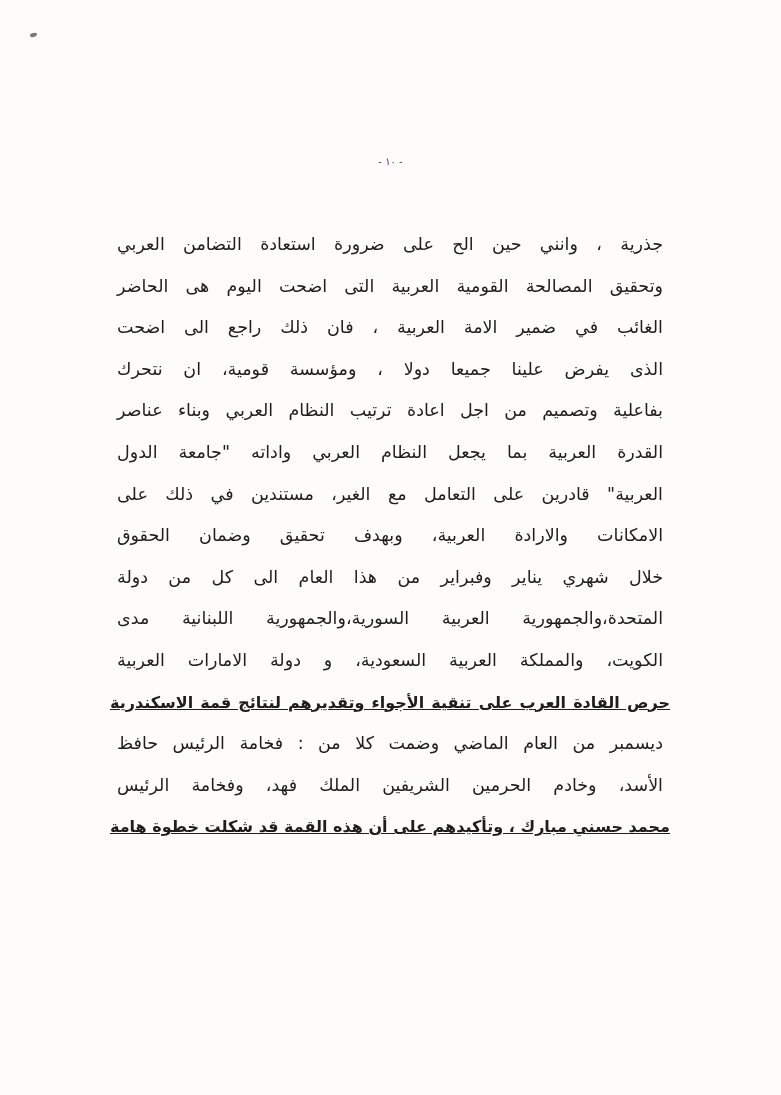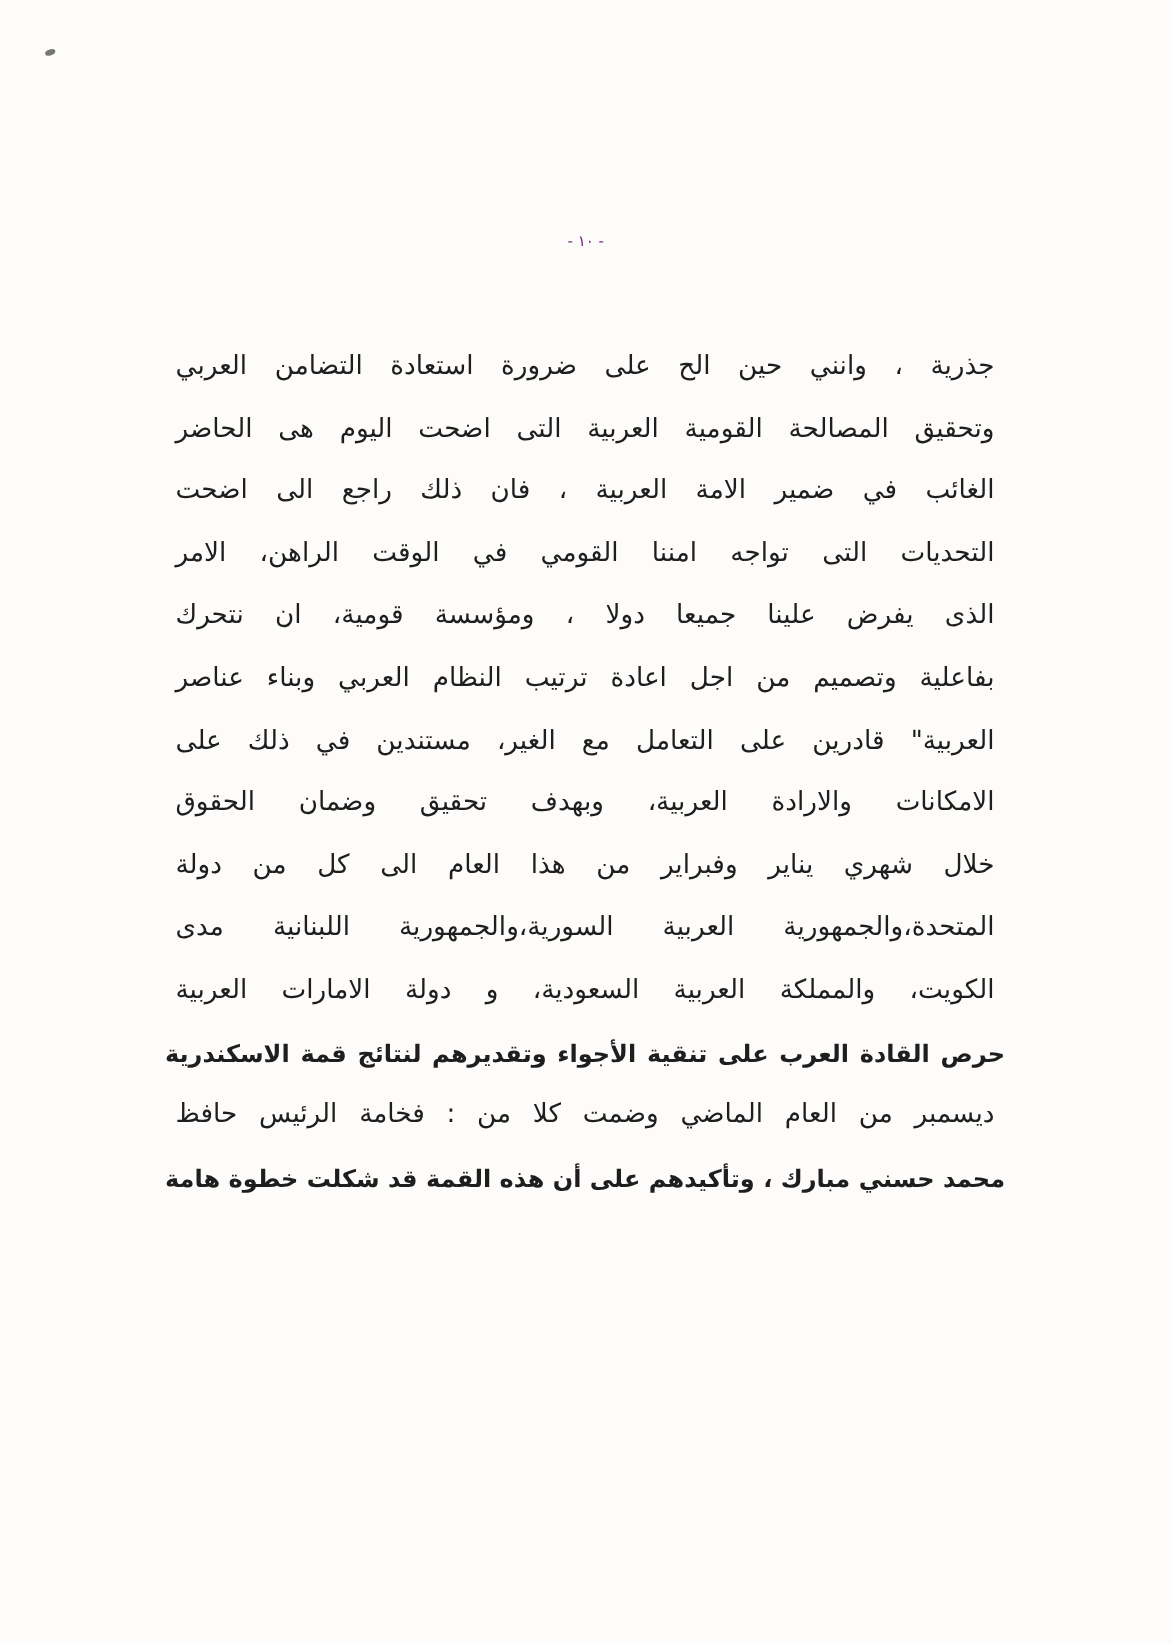--- a/index.html
+++ b/index.html
@@ -55,41 +55,43 @@
     text-align: justify;
     text-align-last: justify;
     -moz-text-align-last: justify;
     overflow: visible;
   }
   .line.alt {
     font-weight: bold;
     font-size: 16px;
     width: 560px;
     margin-right: -7px;
+    text-decoration: underline;
   }
 </style>
 </head>
 <body>
 
 <div class="page">
 
   <div class="scan-speck"></div>
 
   <div class="page-number">- ١٠ -</div>
 
   <div class="text-block">
     <div class="line">جذرية ، وانني حين الح على ضرورة استعادة التضامن العربي</div>
     <div class="line">وتحقيق المصالحة القومية العربية التى اضحت اليوم هى الحاضر</div>
     <div class="line">الغائب في ضمير الامة العربية ، فان ذلك راجع الى اضحت</div>
-    <div class="line">التحديات التى تواجه امننا القومي في الوقت الراهن، الامر</div>
     <div class="line">الذى يفرض علينا جميعا دولا ، ومؤسسة قومية، ان نتحرك</div>
     <div class="line">بفاعلية وتصميم من اجل اعادة ترتيب النظام العربي وبناء عناصر</div>
+    <div class="line">القدرة العربية بما يجعل النظام العربي واداته "جامعة الدول</div>
     <div class="line">العربية" قادرين على التعامل مع الغير، مستندين في ذلك على</div>
     <div class="line">الامكانات والارادة العربية، وبهدف تحقيق وضمان الحقوق</div>
     <div class="line">خلال شهري يناير وفبراير من هذا العام الى كل من دولة</div>
     <div class="line">المتحدة،والجمهورية العربية السورية،والجمهورية اللبنانية مدى</div>
     <div class="line">الكويت، والمملكة العربية السعودية، و دولة الامارات العربية</div>
     <div class="line alt">حرص القادة العرب على تنقية الأجواء وتقديرهم لنتائج قمة الاسكندرية</div>
     <div class="line">ديسمبر من العام الماضي وضمت كلا من : فخامة الرئيس حافظ</div>
+    <div class="line">الأسد، وخادم الحرمين الشريفين الملك فهد، وفخامة الرئيس</div>
     <div class="line alt">محمد حسني مبارك ، وتأكيدهم على أن هذه القمة قد شكلت خطوة هامة</div>
   </div>
 
 </div>
 
 </body></html>

